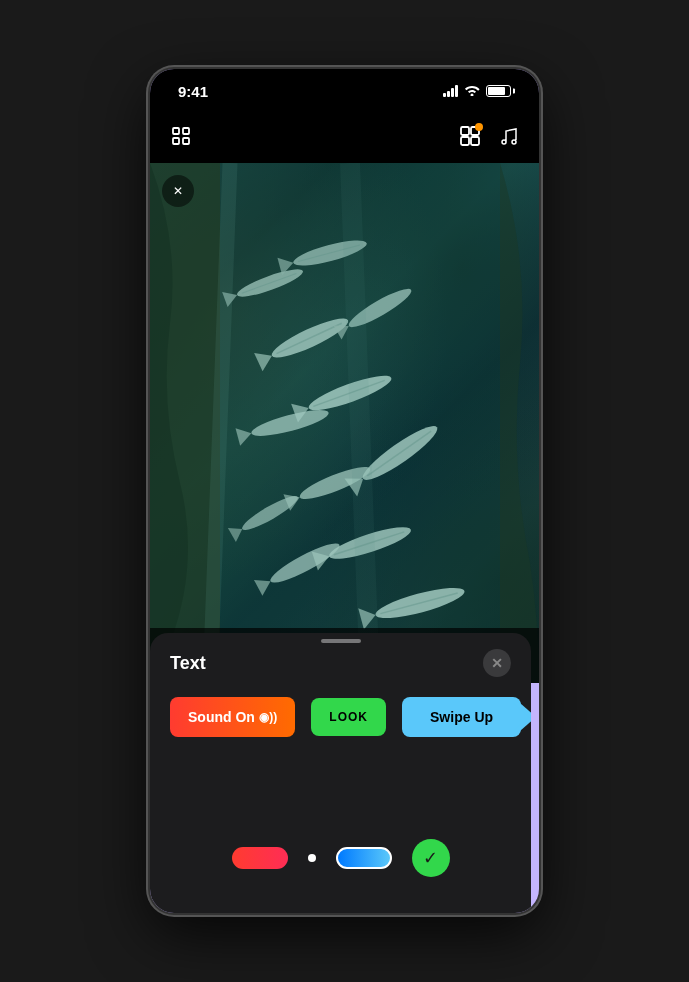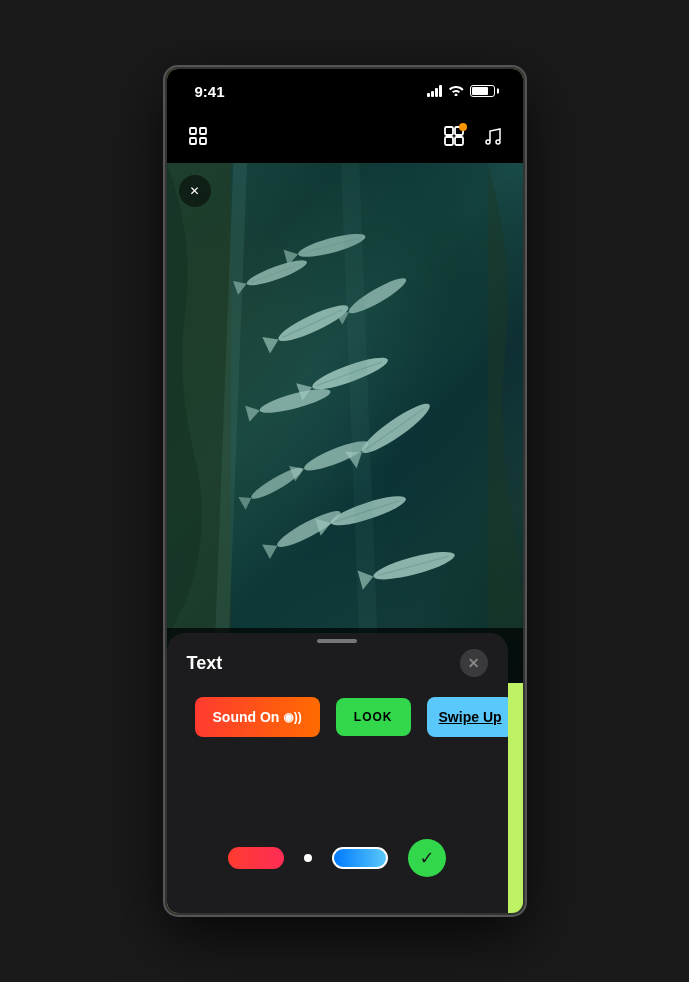--- a/index.html
+++ b/index.html
@@ -7,24 +7,24 @@
     body {
       background: #1a1a1a;
       display: flex;
       justify-content: center;
       align-items: center;
       min-height: 100vh;
       font-family: -apple-system, BlinkMacSystemFont, 'SF Pro Display', sans-serif;
     }
 
     .phone-frame {
-      width: 356px;
+      width: 389px;
       height: 844px;
-      background: #bef264;
-      border-radius: 11px;
+      background: #c4b5fd;
+      border-radius: 24px;
       position: relative;
       overflow: hidden;
       box-shadow: 0 0 0 2px #333, 0 0 0 4px #555, 0 20px 60px rgba(0,0,0,0.8);
     }
 
     
     .status-bar {
       position: absolute;
       top: 0;
       left: 0;
@@ -217,21 +217,21 @@
       top: 6px;
       left: 50%;
       transform: translateX(-50%);
     }
 
     
     .bottom-panel {
       position: absolute;
       bottom: 0;
       left: 0;
-      right: 15px;
+      right: 8px;
       height: 280px;
       background: #1c1c1e;
       border-radius: 18px 18px 0 0;
     }
 
     .panel-header {
       display: flex;
       align-items: center;
       justify-content: space-between;
       padding: 16px 20px 12px;
@@ -271,49 +271,47 @@
       color: #fff;
       padding: 12px 18px;
       border-radius: 8px;
       font-size: 14px;
       font-weight: 700;
       cursor: pointer;
       white-space: nowrap;
       display: flex;
       align-items: center;
       gap: 4px;
-      margin-left: 8px;
     }
 
     .look-btn {
       background: #32d74b;
       color: #000;
       padding: 12px 18px;
       border-radius: 8px;
       font-size: 12px;
       font-weight: 900;
       cursor: pointer;
       white-space: nowrap;
       letter-spacing: 1px;
     }
 
     .swipe-up-btn {
       background: #5ac8fa;
       color: #000;
-      padding: 12px 12px;
+      padding: 12px 28px;
       border-radius: 8px;
       font-size: 14px;
       font-weight: 700;
       cursor: pointer;
       white-space: nowrap;
       position: relative;
       display: flex;
       align-items: flex-start;
       gap: 4px;
-      text-decoration: underline;
     }
 
     .swipe-up-btn::after {
       content: '';
       position: absolute;
       right: -8px;
       top: 50%;
       transform: translateY(-50%);
       border-left: 16px solid #5ac8fa;
       border-top: 14px solid transparent;

